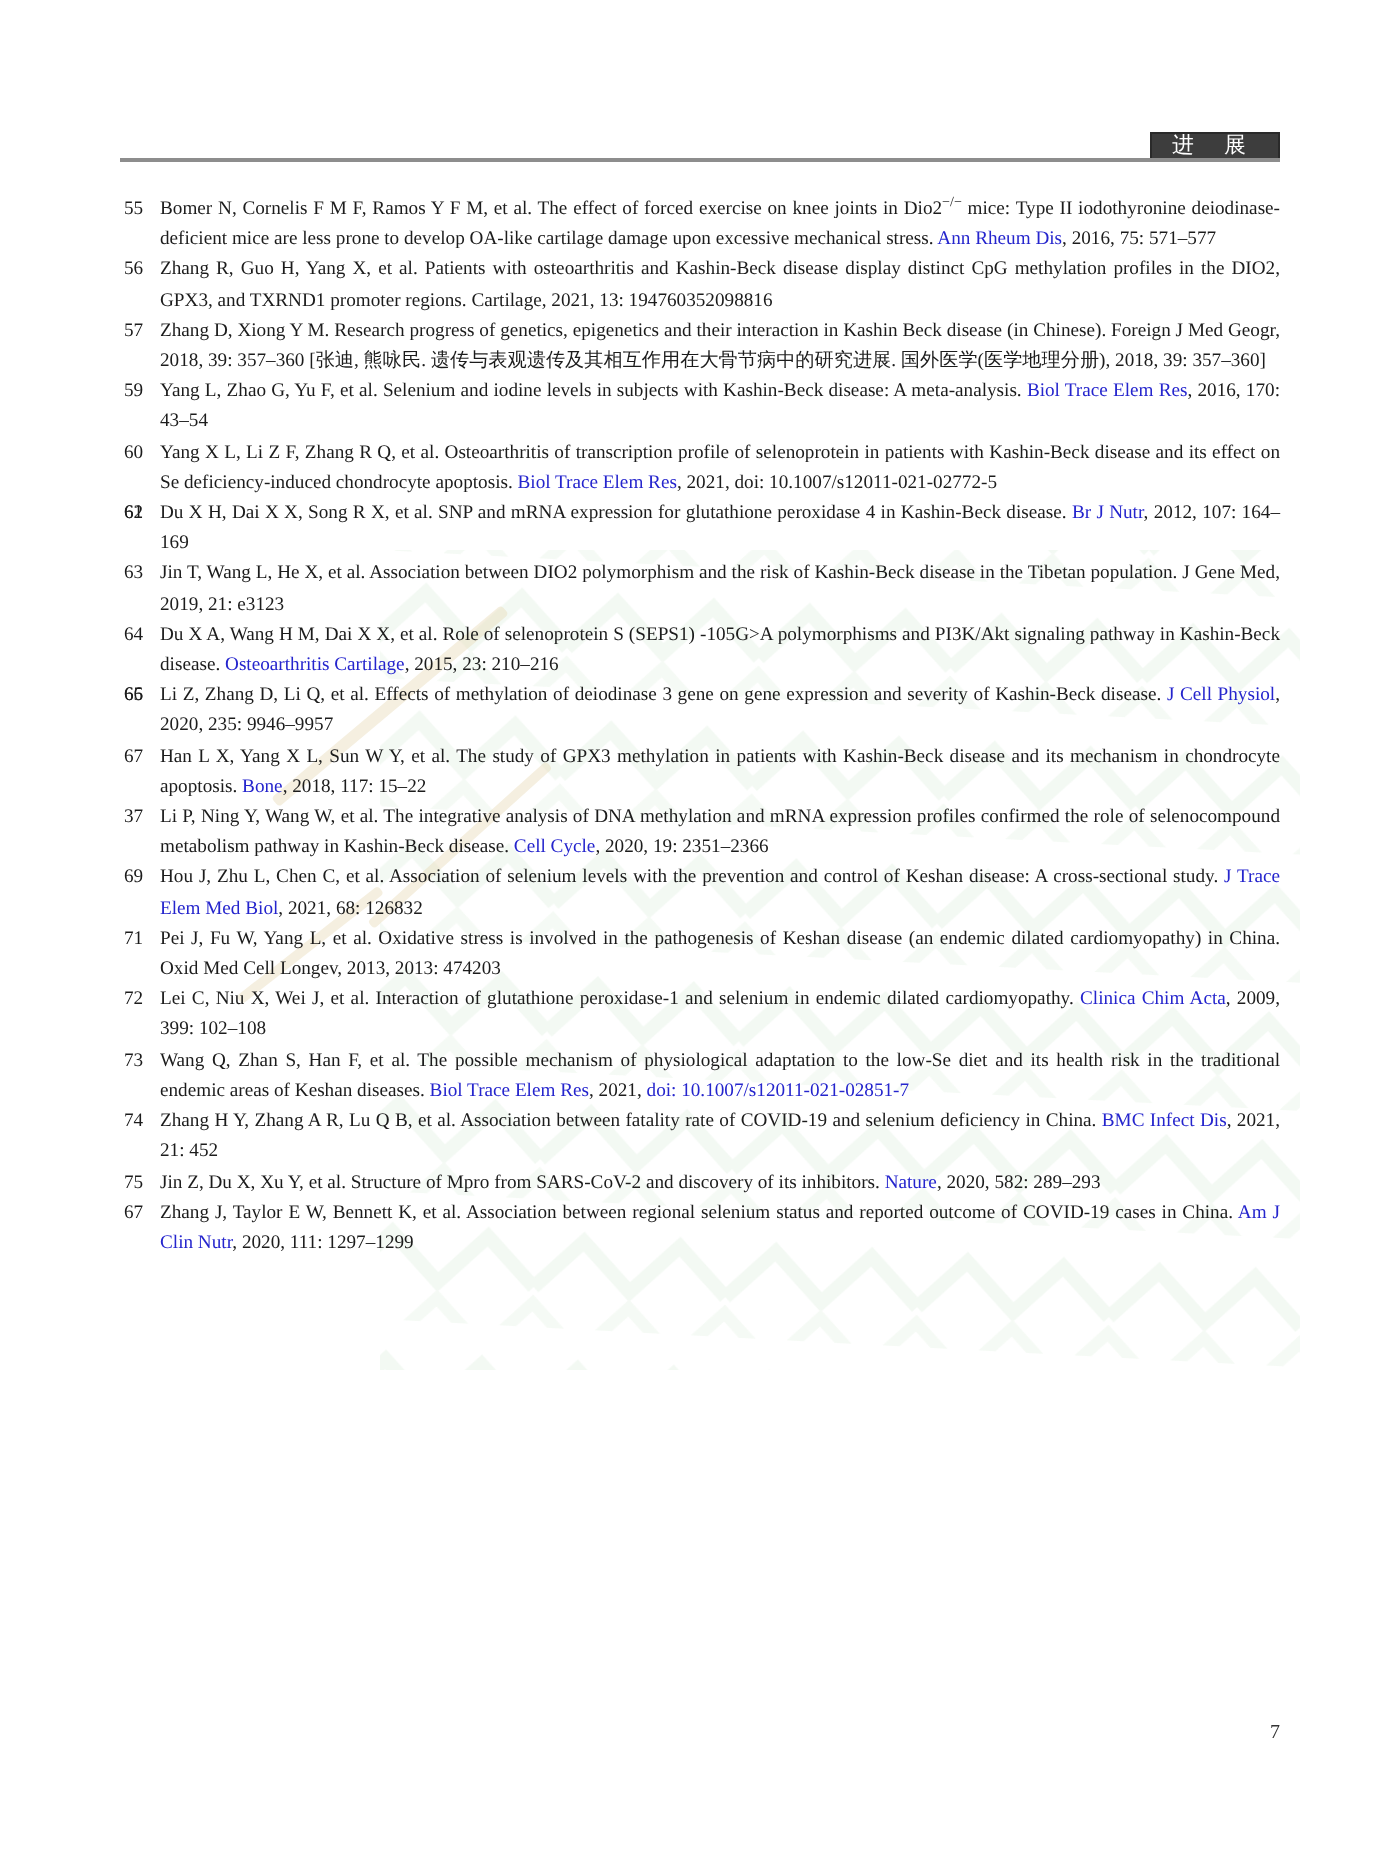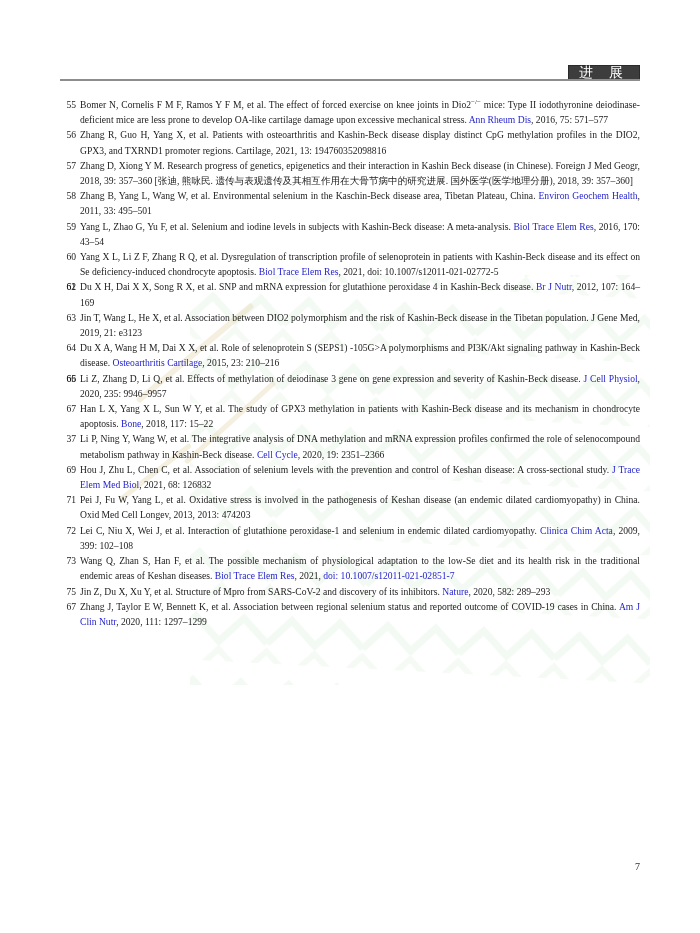--- a/index.html
+++ b/index.html
@@ -22,21 +22,21 @@
     top: 63px;
     left: 60px;
     width: 580px;
     height: 14px;
     text-align: right;
   }
   .head-badge {
     display: inline-block;
     background: #3d3d3d;
     color: #ffffff;
-    font-size: 14px;
+    font-size: 11px;
     line-height: 13px;
     height: 13px;
     padding: 0 10px;
     letter-spacing: 6px;
     border: 1px solid #2a2a2a;
     font-family: "Liberation Sans", sans-serif;
   }
   .head-rule {
     position: absolute;
     top: 79px;
@@ -77,21 +77,21 @@
   .ref {
     position: relative;
     padding-left: 18px;
     text-align: justify;
   }
   .ref-num {
     position: absolute;
     left: 0;
     top: 0;
     width: 14px;
-    text-align: right;
+    text-align: left;
   }
   .jlink {
     color: #2525cd;
     text-decoration: none;
     cursor: pointer;
   }
   .ref sup {
     font-size: 7px;
     line-height: 0;
   }
@@ -128,34 +128,34 @@
 
   <div class="running-head">
     <span class="head-badge">进 展</span>
   </div>
   <div class="head-rule"></div>
 
   <div class="ref-list">
       <div class="ref"><span class="ref-num">55</span><span><span>Bomer N, Cornelis F M F, Ramos Y F M, et al. The effect of forced exercise on knee joints in Dio2</span><sup>−/−</sup><span> mice: Type II iodothyronine deiodinase-deficient mice are less prone to develop OA-like cartilage damage upon excessive mechanical stress. </span><a class="jlink" href="#">Ann Rheum Dis</a><span>, 2016, 75: 571–577</span></span></div>
       <div class="ref"><span class="ref-num">56</span><span><span>Zhang R, Guo H, Yang X, et al. Patients with osteoarthritis and Kashin-Beck disease display distinct CpG methylation profiles in the DIO2, GPX3, and TXRND1 promoter regions. Cartilage, 2021, 13: 194760352098816</span></span></div>
       <div class="ref"><span class="ref-num">57</span><span><span>Zhang D, Xiong Y M. Research progress of genetics, epigenetics and their interaction in Kashin Beck disease (in Chinese). Foreign J Med Geogr, 2018, 39: 357–360 [张迪, 熊咏民. 遗传与表观遗传及其相互作用在大骨节病中的研究进展. 国外医学(医学地理分册), 2018, 39: 357–360]</span></span></div>
-      <div class="ref"><span class="ref-num">58</span><span><span>Zhang B, Yang L, Wang W, et al. Environmental selenium in the Kaschin-Beck disease area, Tibetan Plateau, China. </span><a class="jlink" href="#">Environ Geochem Health</a><span>, 2011, 33: 495–501</span></span></div>
       <div class="ref"><span class="ref-num">59</span><span><span>Yang L, Zhao G, Yu F, et al. Selenium and iodine levels in subjects with Kashin-Beck disease: A meta-analysis. </span><a class="jlink" href="#">Biol Trace Elem Res</a><span>, 2016, 170: 43–54</span></span></div>
-      <div class="ref"><span class="ref-num">60</span><span><span>Yang X L, Li Z F, Zhang R Q, et al. Dysregulation of transcription profile of selenoprotein in patients with Kashin-Beck disease and its effect on Se deficiency-induced chondrocyte apoptosis. </span><a class="jlink" href="#">Biol Trace Elem Res</a><span>, 2021, doi: 10.1007/s12011-021-02772-5</span></span></div>
+      <div class="ref"><span class="ref-num">60</span><span><span>Yang X L, Li Z F, Zhang R Q, et al. Osteoarthritis of transcription profile of selenoprotein in patients with Kashin-Beck disease and its effect on Se deficiency-induced chondrocyte apoptosis. </span><a class="jlink" href="#">Biol Trace Elem Res</a><span>, 2021, doi: 10.1007/s12011-021-02772-5</span></span></div>
       <div class="ref"><span class="ref-num">61</span></div>
       <div class="ref"><span class="ref-num">62</span><span><span>Du X H, Dai X X, Song R X, et al. SNP and mRNA expression for glutathione peroxidase 4 in Kashin-Beck disease. </span><a class="jlink" href="#">Br J Nutr</a><span>, 2012, 107: 164–169</span></span></div>
       <div class="ref"><span class="ref-num">63</span><span><span>Jin T, Wang L, He X, et al. Association between DIO2 polymorphism and the risk of Kashin-Beck disease in the Tibetan population. J Gene Med, 2019, 21: e3123</span></span></div>
       <div class="ref"><span class="ref-num">64</span><span><span>Du X A, Wang H M, Dai X X, et al. Role of selenoprotein S (SEPS1) -105G&gt;A polymorphisms and PI3K/Akt signaling pathway in Kashin-Beck disease. </span><a class="jlink" href="#">Osteoarthritis Cartilage</a><span>, 2015, 23: 210–216</span></span></div>
       <div class="ref"><span class="ref-num">65</span></div>
       <div class="ref"><span class="ref-num">66</span><span><span>Li Z, Zhang D, Li Q, et al. Effects of methylation of deiodinase 3 gene on gene expression and severity of Kashin-Beck disease. </span><a class="jlink" href="#">J Cell Physiol</a><span>, 2020, 235: 9946–9957</span></span></div>
       <div class="ref"><span class="ref-num">67</span><span><span>Han L X, Yang X L, Sun W Y, et al. The study of GPX3 methylation in patients with Kashin-Beck disease and its mechanism in chondrocyte apoptosis. </span><a class="jlink" href="#">Bone</a><span>, 2018, 117: 15–22</span></span></div>
       <div class="ref"><span class="ref-num">37</span><span><span>Li P, Ning Y, Wang W, et al. The integrative analysis of DNA methylation and mRNA expression profiles confirmed the role of selenocompound metabolism pathway in Kashin-Beck disease. </span><a class="jlink" href="#">Cell Cycle</a><span>, 2020, 19: 2351–2366</span></span></div>
       <div class="ref"><span class="ref-num">69</span><span><span>Hou J, Zhu L, Chen C, et al. Association of selenium levels with the prevention and control of Keshan disease: A cross-sectional study. </span><a class="jlink" href="#">J Trace Elem Med Biol</a><span>, 2021, 68: 126832</span></span></div>
       <div class="ref"><span class="ref-num">71</span><span><span>Pei J, Fu W, Yang L, et al. Oxidative stress is involved in the pathogenesis of Keshan disease (an endemic dilated cardiomyopathy) in China. Oxid Med Cell Longev, 2013, 2013: 474203</span></span></div>
       <div class="ref"><span class="ref-num">72</span><span><span>Lei C, Niu X, Wei J, et al. Interaction of glutathione peroxidase-1 and selenium in endemic dilated cardiomyopathy. </span><a class="jlink" href="#">Clinica Chim Acta</a><span>, 2009, 399: 102–108</span></span></div>
       <div class="ref"><span class="ref-num">73</span><span><span>Wang Q, Zhan S, Han F, et al. The possible mechanism of physiological adaptation to the low-Se diet and its health risk in the traditional endemic areas of Keshan diseases. </span><a class="jlink" href="#">Biol Trace Elem Res</a><span>, 2021, </span><a class="jlink" href="#">doi: 10.1007/s12011-021-02851-7</a></span></div>
+      <div class="ref"><span class="ref-num">74</span><span><span>Zhang H Y, Zhang A R, Lu Q B, et al. Association between fatality rate of COVID-19 and selenium deficiency in China. </span><a class="jlink" href="#">BMC Infect Dis</a><span>, 2021, 21: 452</span></span></div>
       <div class="ref"><span class="ref-num">75</span><span><span>Jin Z, Du X, Xu Y, et al. Structure of Mpro from SARS-CoV-2 and discovery of its inhibitors. </span><a class="jlink" href="#">Nature</a><span>, 2020, 582: 289–293</span></span></div>
       <div class="ref"><span class="ref-num">67</span><span><span>Zhang J, Taylor E W, Bennett K, et al. Association between regional selenium status and reported outcome of COVID-19 cases in China. </span><a class="jlink" href="#">Am J Clin Nutr</a><span>, 2020, 111: 1297–1299</span></span></div>
     </div>
 
   <div class="page-number">7</div>
 
 </div>
 
 </body></html>

